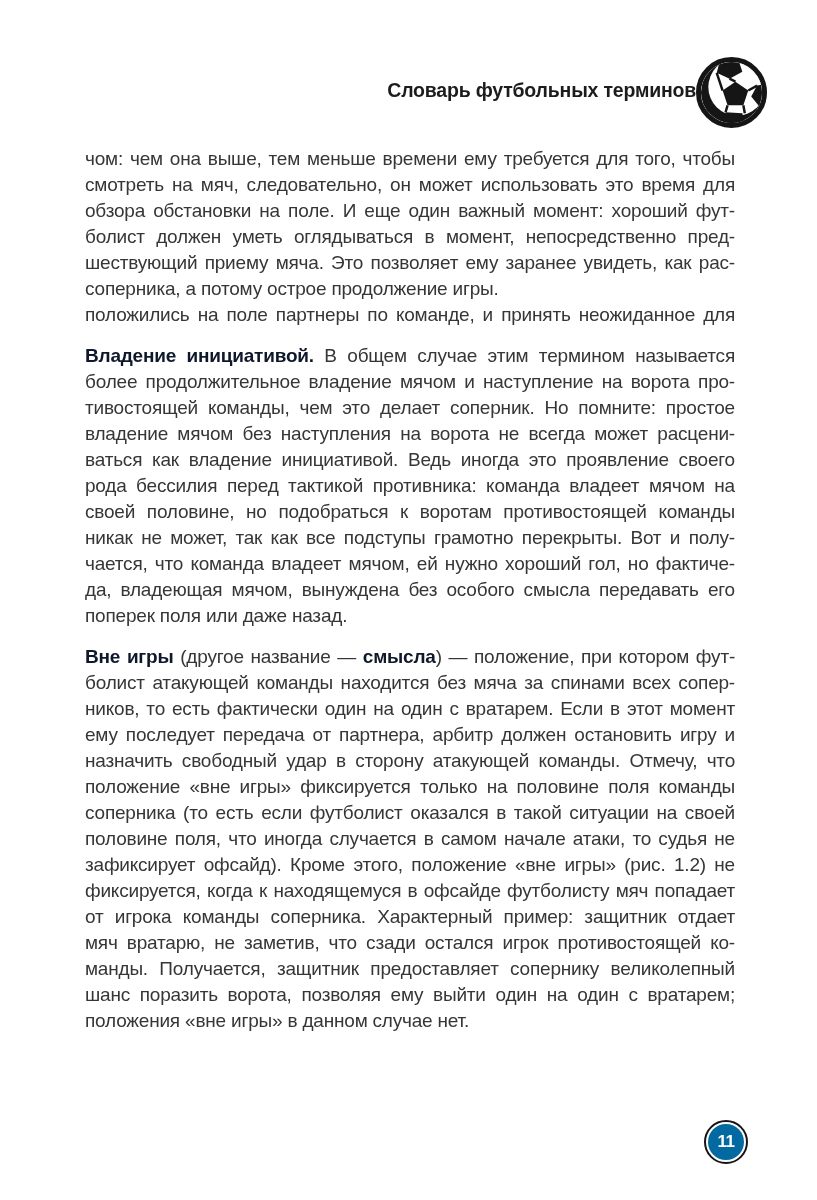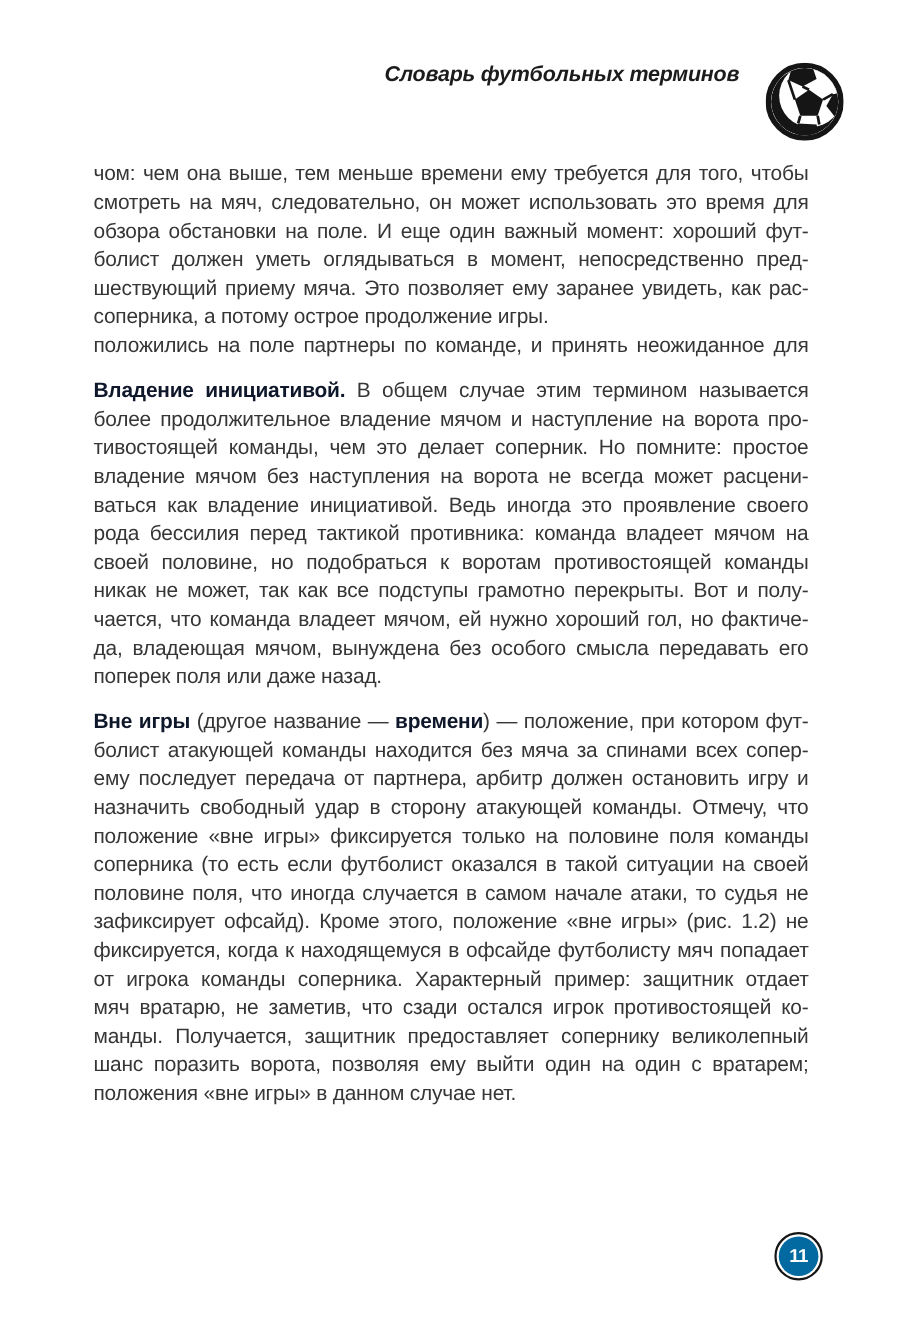--- a/index.html
+++ b/index.html
@@ -12,23 +12,22 @@
     overflow: hidden;
   }
   
   .header {
     position: absolute;
     top: 57px;
     left: 0;
     right: 50px;
     display: flex;
     justify-content: flex-end;
-    align-items: flex-start;
-    gap: 24px;
-    font-style: italic;
+    align-items: flex-end;
+    gap: 0;
   }
   .header-title {
     font-weight: bold;
     font-size: 19.5px;
     color: #1c1c1c;
     letter-spacing: -0.2px;
     white-space: nowrap;
     padding-bottom: 26px; 
   }
   .ball { display: block; }
@@ -125,22 +124,23 @@
         <div class="line"><span>владение мячом без наступления на ворота не всегда может расцени-</span></div>
         <div class="line"><span>ваться как владение инициативой. Ведь иногда это проявление своего</span></div>
         <div class="line"><span>рода бессилия перед тактикой противника: команда владеет мячом на</span></div>
         <div class="line"><span>своей половине, но подобраться к воротам противостоящей команды</span></div>
         <div class="line"><span>никак не может, так как все подступы грамотно перекрыты. Вот и полу-</span></div>
         <div class="line"><span>чается, что команда владеет мячом, ей нужно хороший гол, но фактиче-</span></div>
         <div class="line"><span>да, владеющая мячом, вынуждена без особого смысла передавать его</span></div>
         <div class="line last"><span>поперек поля или даже назад.</span></div>
       </div>
       <div class="para">
-        <div class="line"><span class="b">Вне игры</span><span> (другое название — </span><span class="b">времени</span><span>) — положение, при котором фут-</span></div>
+        <div class="line"><span class="b">Вне игры</span><span> (другое название — </span><span class="b">смысла</span><span>) — положение, при котором фут-</span></div>
         <div class="line"><span>болист атакующей команды находится без мяча за спинами всех сопер-</span></div>
+        <div class="line"><span>ников, то есть фактически один на один с вратарем. Если в этот момент</span></div>
         <div class="line"><span>ему последует передача от партнера, арбитр должен остановить игру и</span></div>
         <div class="line"><span>назначить свободный удар в сторону атакующей команды. Отмечу, что</span></div>
         <div class="line"><span>положение «вне игры» фиксируется только на половине поля команды</span></div>
         <div class="line"><span>соперника (то есть если футболист оказался в такой ситуации на своей</span></div>
         <div class="line"><span>половине поля, что иногда случается в самом начале атаки, то судья не</span></div>
         <div class="line"><span>зафиксирует офсайд). Кроме этого, положение «вне игры» (рис. 1.2) не</span></div>
         <div class="line"><span>фиксируется, когда к находящемуся в офсайде футболисту мяч попадает</span></div>
         <div class="line"><span>от игрока команды соперника. Характерный пример: защитник отдает</span></div>
         <div class="line"><span>мяч вратарю, не заметив, что сзади остался игрок противостоящей ко-</span></div>
         <div class="line"><span>манды. Получается, защитник предоставляет сопернику великолепный</span></div>

